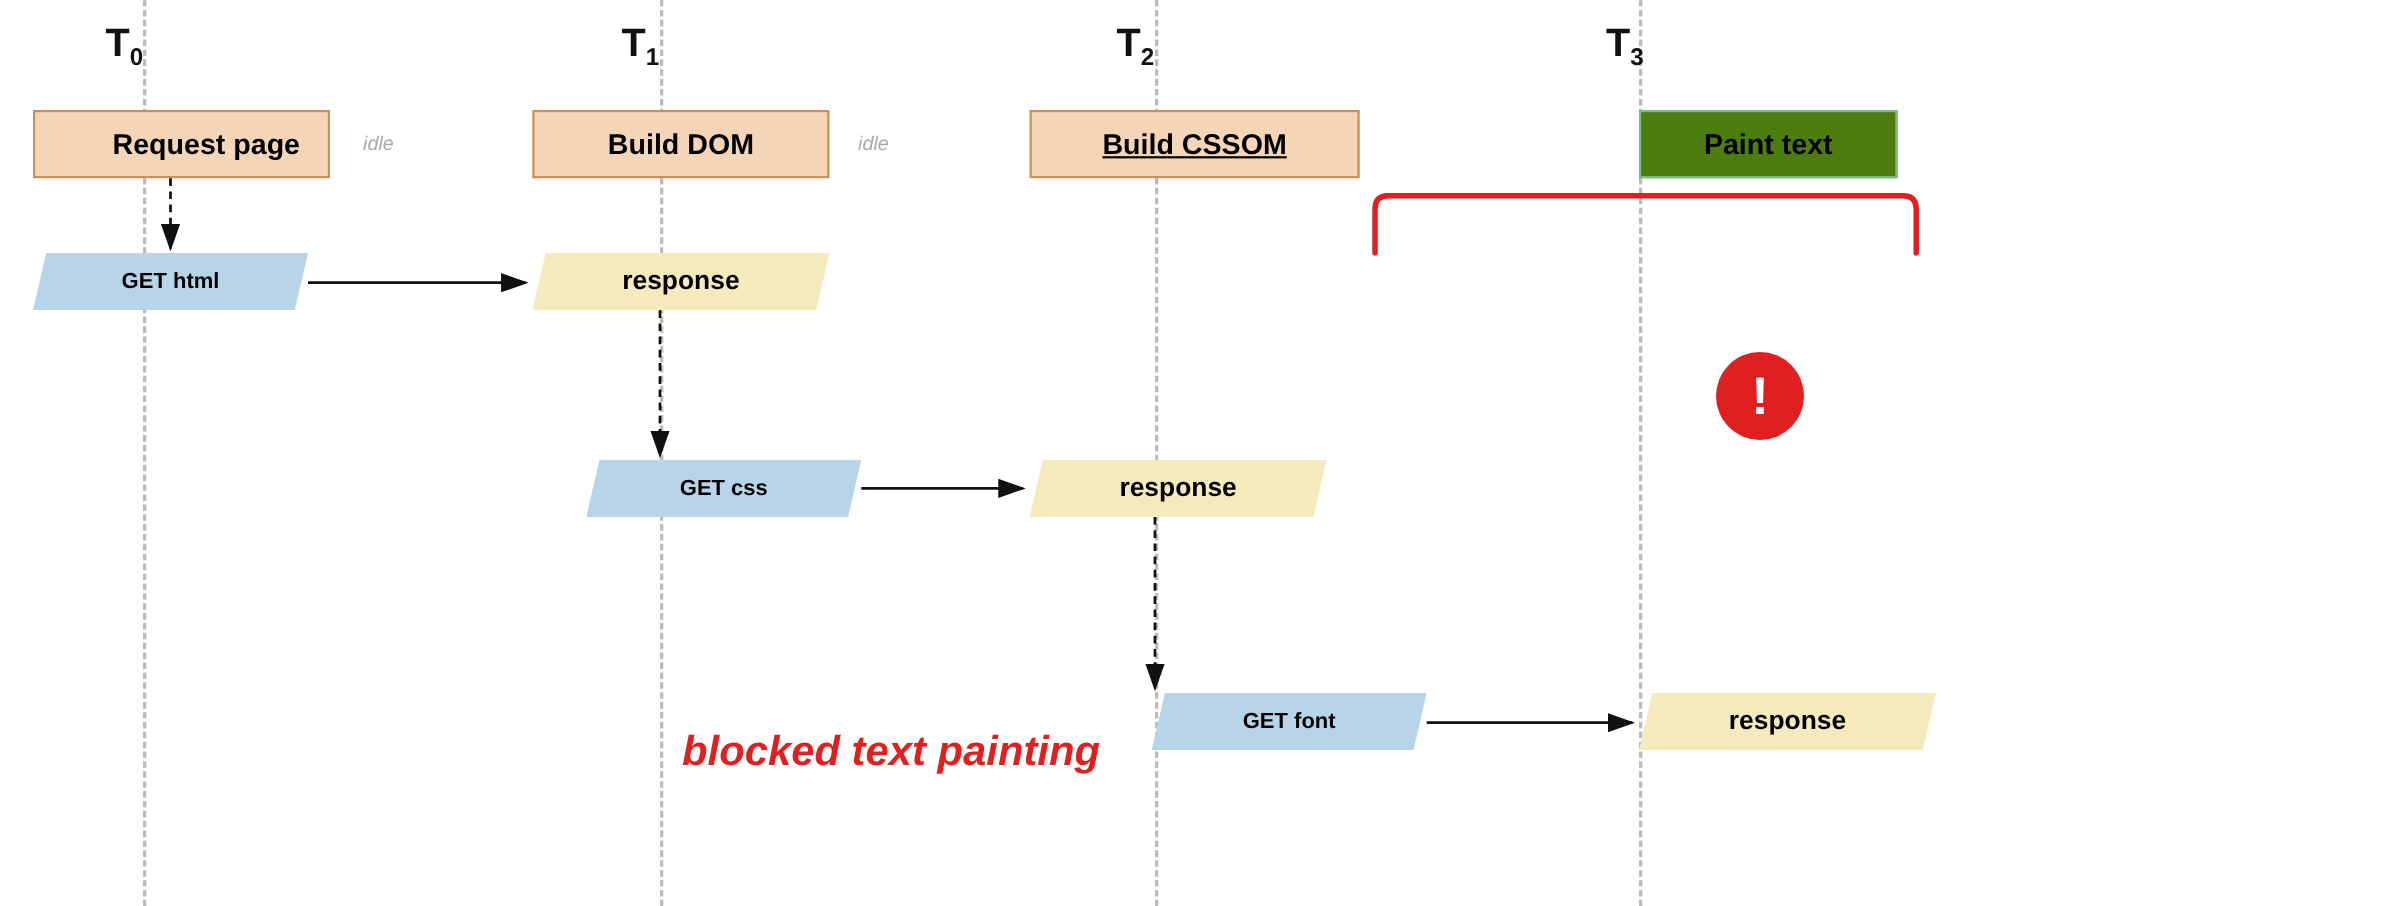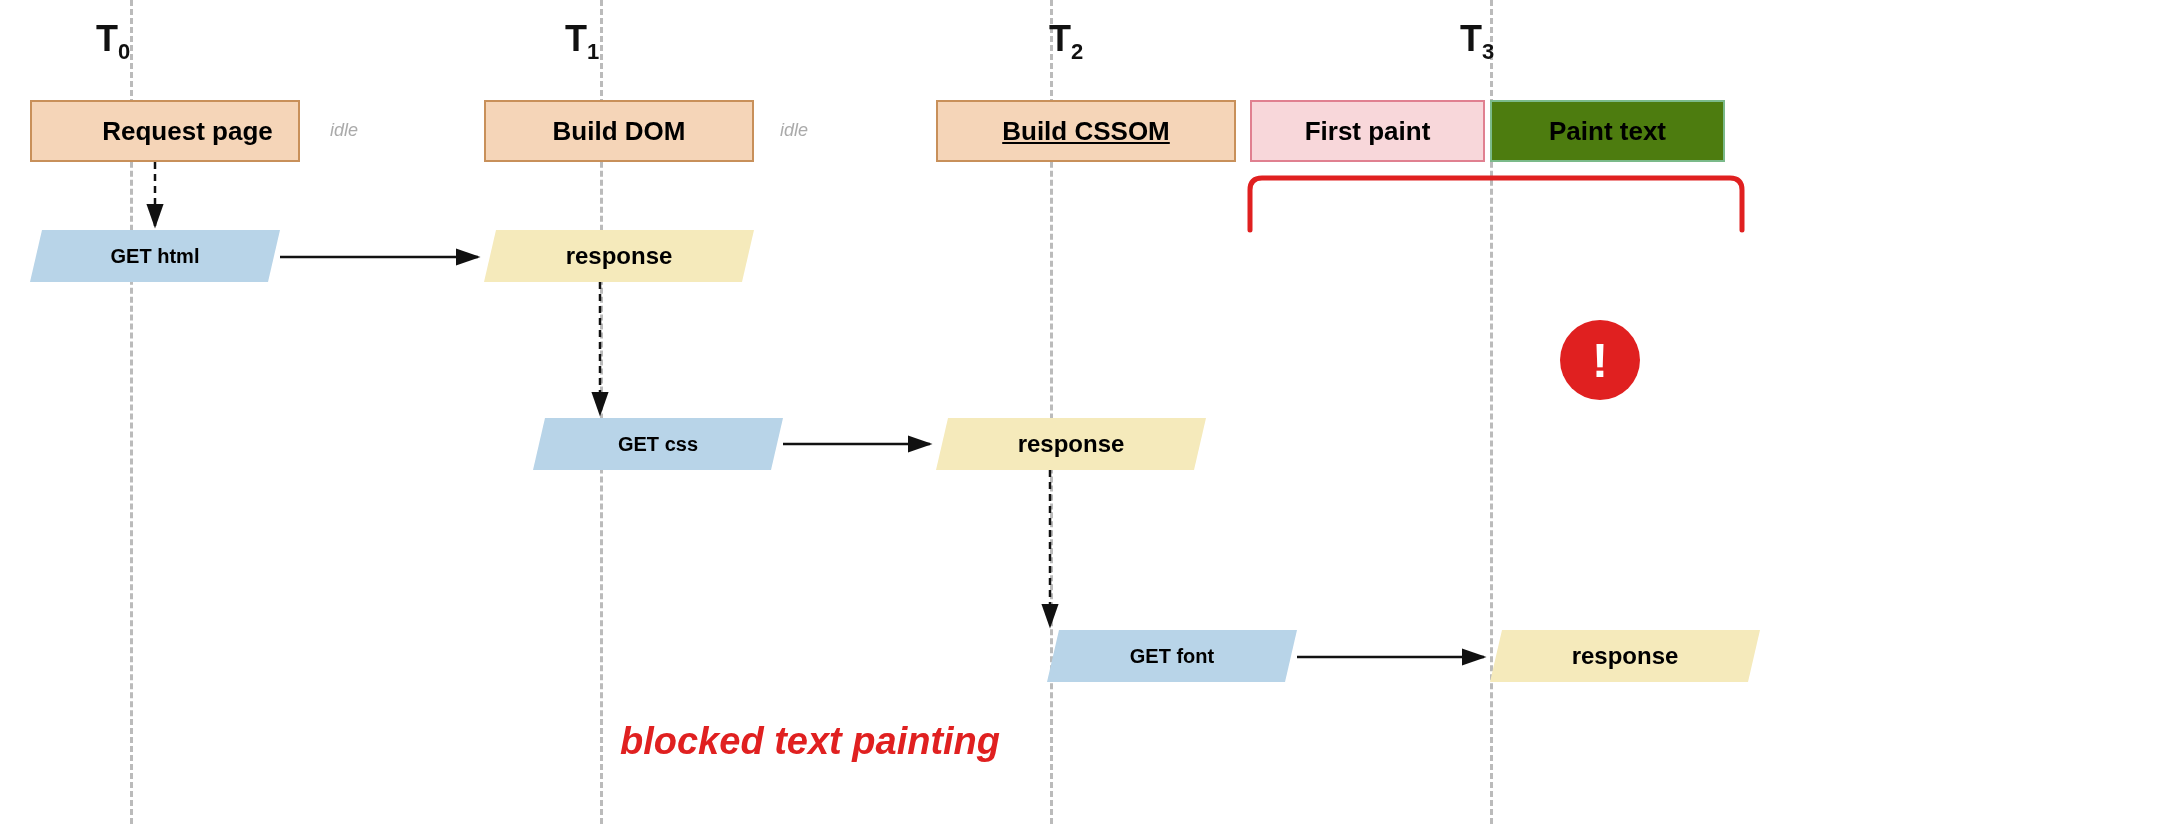--- a/index.html
+++ b/index.html
@@ -144,21 +144,21 @@
   <div class="v-line" style="left:600px;"></div>
   <div class="v-line" style="left:1050px;"></div>
   <div class="v-line" style="left:1490px;"></div>
 
   <div class="t-label" style="left:96px;">
     <span>T</span><sub style="font-size:22px;">0</sub>
   </div>
   <div class="t-label" style="left:565px;">
     <span>T</span><sub style="font-size:22px;">1</sub>
   </div>
-  <div class="t-label" style="left:1049px;text-align:right;">
+  <div class="t-label" style="left:1015px;text-align:right;">
     <span>T</span><sub style="font-size:22px;">2</sub>
   </div>
   <div class="t-label" style="left:1460px;">
     <span>T</span><sub style="font-size:22px;">3</sub>
   </div>
 
   <div class="proc-box proc-orange" style="left:30px;top:100px;width:270px;padding-left:45px;">
     <span>Request page</span>
   </div>
   <div class="idle-text" style="left:330px;top:120px;">
@@ -166,23 +166,20 @@
   </div>
   <div class="proc-box proc-orange" style="left:484px;top:100px;width:270px;">
     <span>Build DOM</span>
   </div>
   <div class="idle-text" style="left:780px;top:120px;">
     <span>idle</span>
   </div>
   <div class="proc-box proc-orange" style="left:936px;top:100px;width:300px;text-decoration:underline;">
     <span>Build CSSOM</span>
   </div>
-  <div class="proc-box proc-pink" style="left:1250px;top:100px;width:235px;">
-    <span>First paint</span>
-  </div>
   <div class="proc-box proc-green" style="left:1490px;top:100px;width:235px;">
     <span>Paint text</span>
   </div>
 
   <div class="net-box net-blue" style="left:30px;top:230px;width:250px;">
     <span>GET html</span>
   </div>
   <div class="net-box net-blue" style="left:533px;top:418px;width:250px;">
     <span>GET css</span>
   </div>
@@ -193,21 +190,21 @@
   <div class="resp-box" style="left:484px;top:230px;width:270px;">
     <span>response</span>
   </div>
   <div class="resp-box" style="left:936px;top:418px;width:270px;">
     <span>response</span>
   </div>
   <div class="resp-box" style="left:1490px;top:630px;width:270px;">
     <span>response</span>
   </div>
 
-  <div class="red-italic" style="left:620px;top:720px;">
+  <div class="red-italic" style="left:620px;top:662px;">
     <span>blocked text painting</span>
   </div>
 
   <svg style="position:absolute;top:170px;left:1240px;width:510px;height:70px;overflow:visible;">
     <path d="M 10 60 L 10 20 Q 10 8 22 8 L 490 8 Q 502 8 502 20 L 502 60" fill="none" stroke="#e02020" stroke-width="5" stroke-linecap="round"></path>
   </svg>
 
   <div class="error-circle" style="left:1560px;top:320px;">
     <span>!</span>
   </div>

